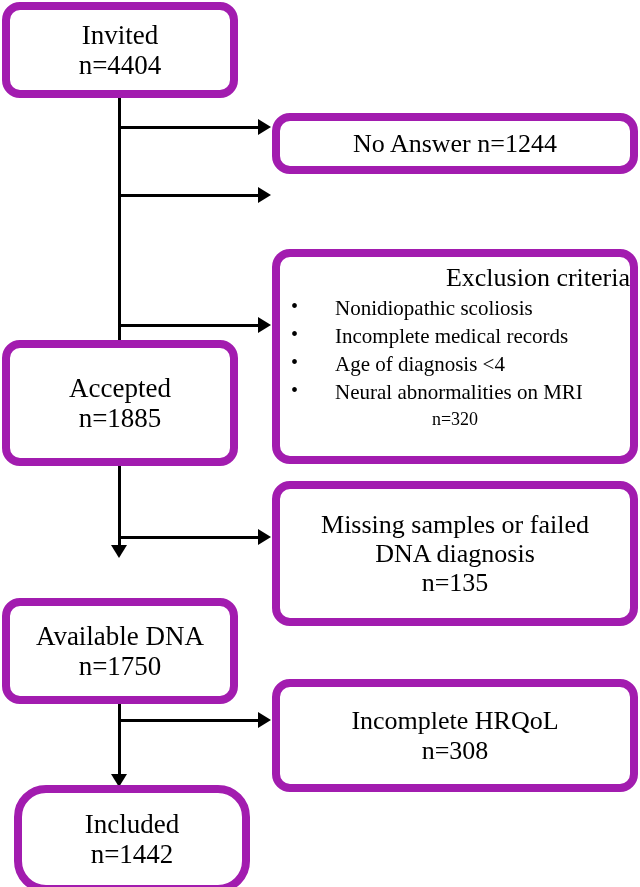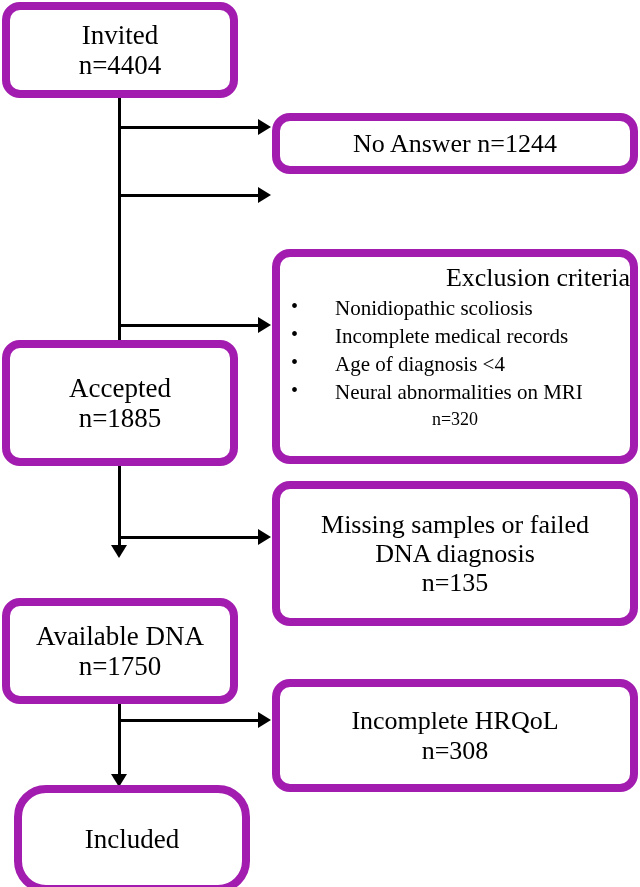--- a/index.html
+++ b/index.html
@@ -138,20 +138,21 @@
     <span class="line">n=1885</span>
   </div>
 
   <div class="node main-node" id="node-available">
     <span class="line">Available DNA</span>
     <span class="line">n=1750</span>
   </div>
 
   <div class="node main-node" id="node-included">
     <span class="line">Included</span>
+    <span class="line">n=1442</span>
   </div>
 
   <div class="node side-node" id="node-noanswer">
     <span class="line">No Answer n=1244</span>
   </div>
 
 
   <div class="node side-node" id="node-exclusion">
     <span class="exc-title">Exclusion criteria</span>
     <ul class="exc-list">

